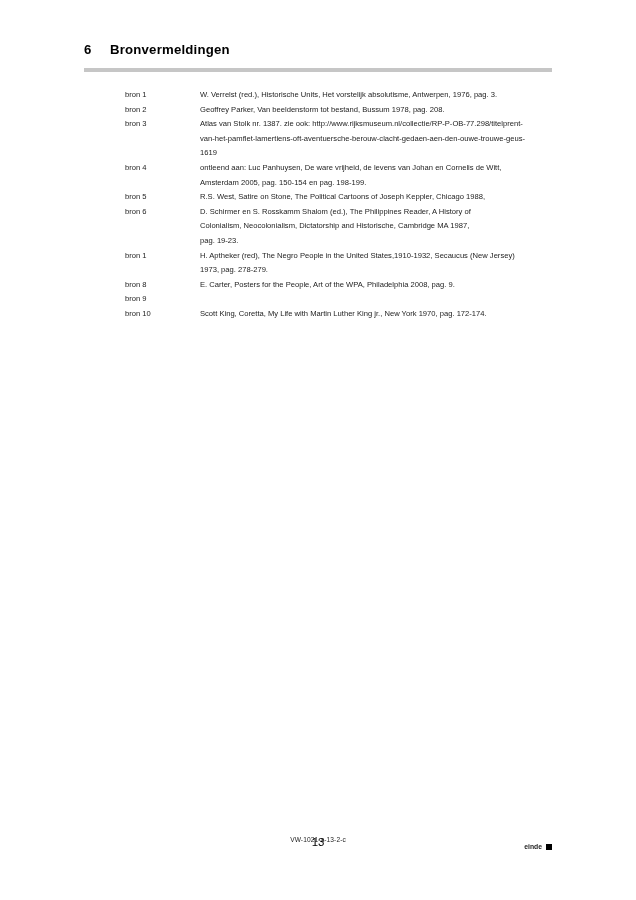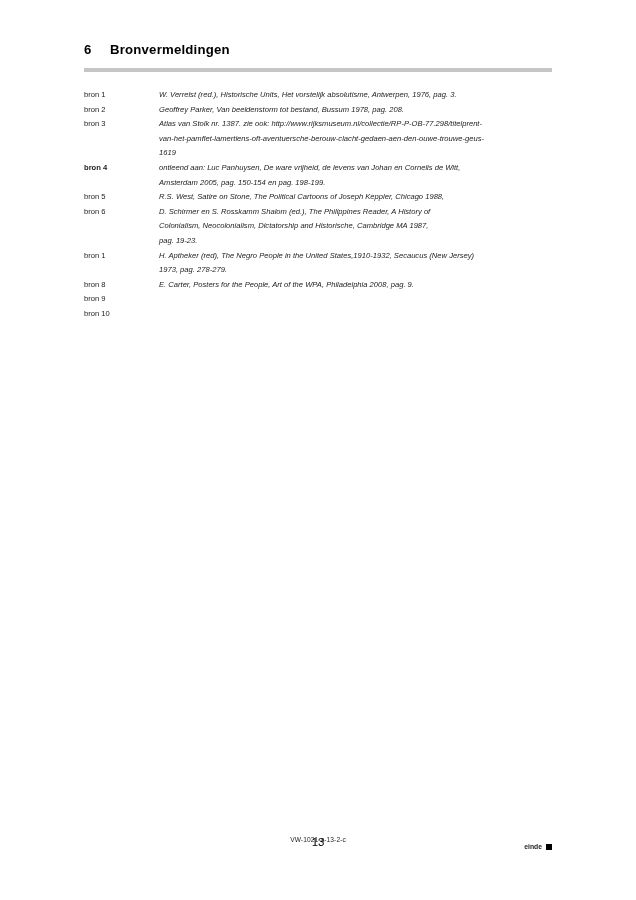--- a/index.html
+++ b/index.html
@@ -62,33 +62,33 @@
     left: 84px;
     top: 88px;
     width: 470px;
   }
   .source-row {
     display: flex;
     align-items: flex-start;
     font-size: 7.6px;
     line-height: 14.6px;
     color: #1c1c1c;
+    margin-left: 41px;
   }
   .source-label {
     flex: 0 0 75px;
     width: 75px;
     white-space: nowrap;
   }
   .source-label.bold {
-    font-weight: bold;
+    font-weight: normal;
   }
   .source-text {
     flex: 1 1 auto;
     word-break: break-word;
-    font-style: italic;
   }
   .source-text .line {
     display: block;
     white-space: nowrap;
   }
 
   
   .footer {
     position: absolute;
     left: 84px;
@@ -196,20 +196,23 @@
         <span class="source-label">bron 8</span>
         <span class="source-text">
           <span class="line">E. Carter, Posters for the People, Art of the WPA, Philadelphia 2008, pag. 9.</span>
         </span>
       </div>
       <div class="source-row">
         <span class="source-label">bron 9</span>
       </div>
       <div class="source-row">
         <span class="source-label">bron 10</span>
+        <span class="source-text">
+          <span class="line">Scott King, Coretta, My Life with Martin Luther King jr., New York 1970, pag. 172-174.</span>
+        </span>
       </div>
     </div>
 
   <div class="footer">
     <span class="footer-left">VW-1021-a-13-2-c</span>
     <span class="footer-center">13</span>
     <span class="footer-right">
       <span>einde</span>
       <span class="end-square"></span>
     </span>

